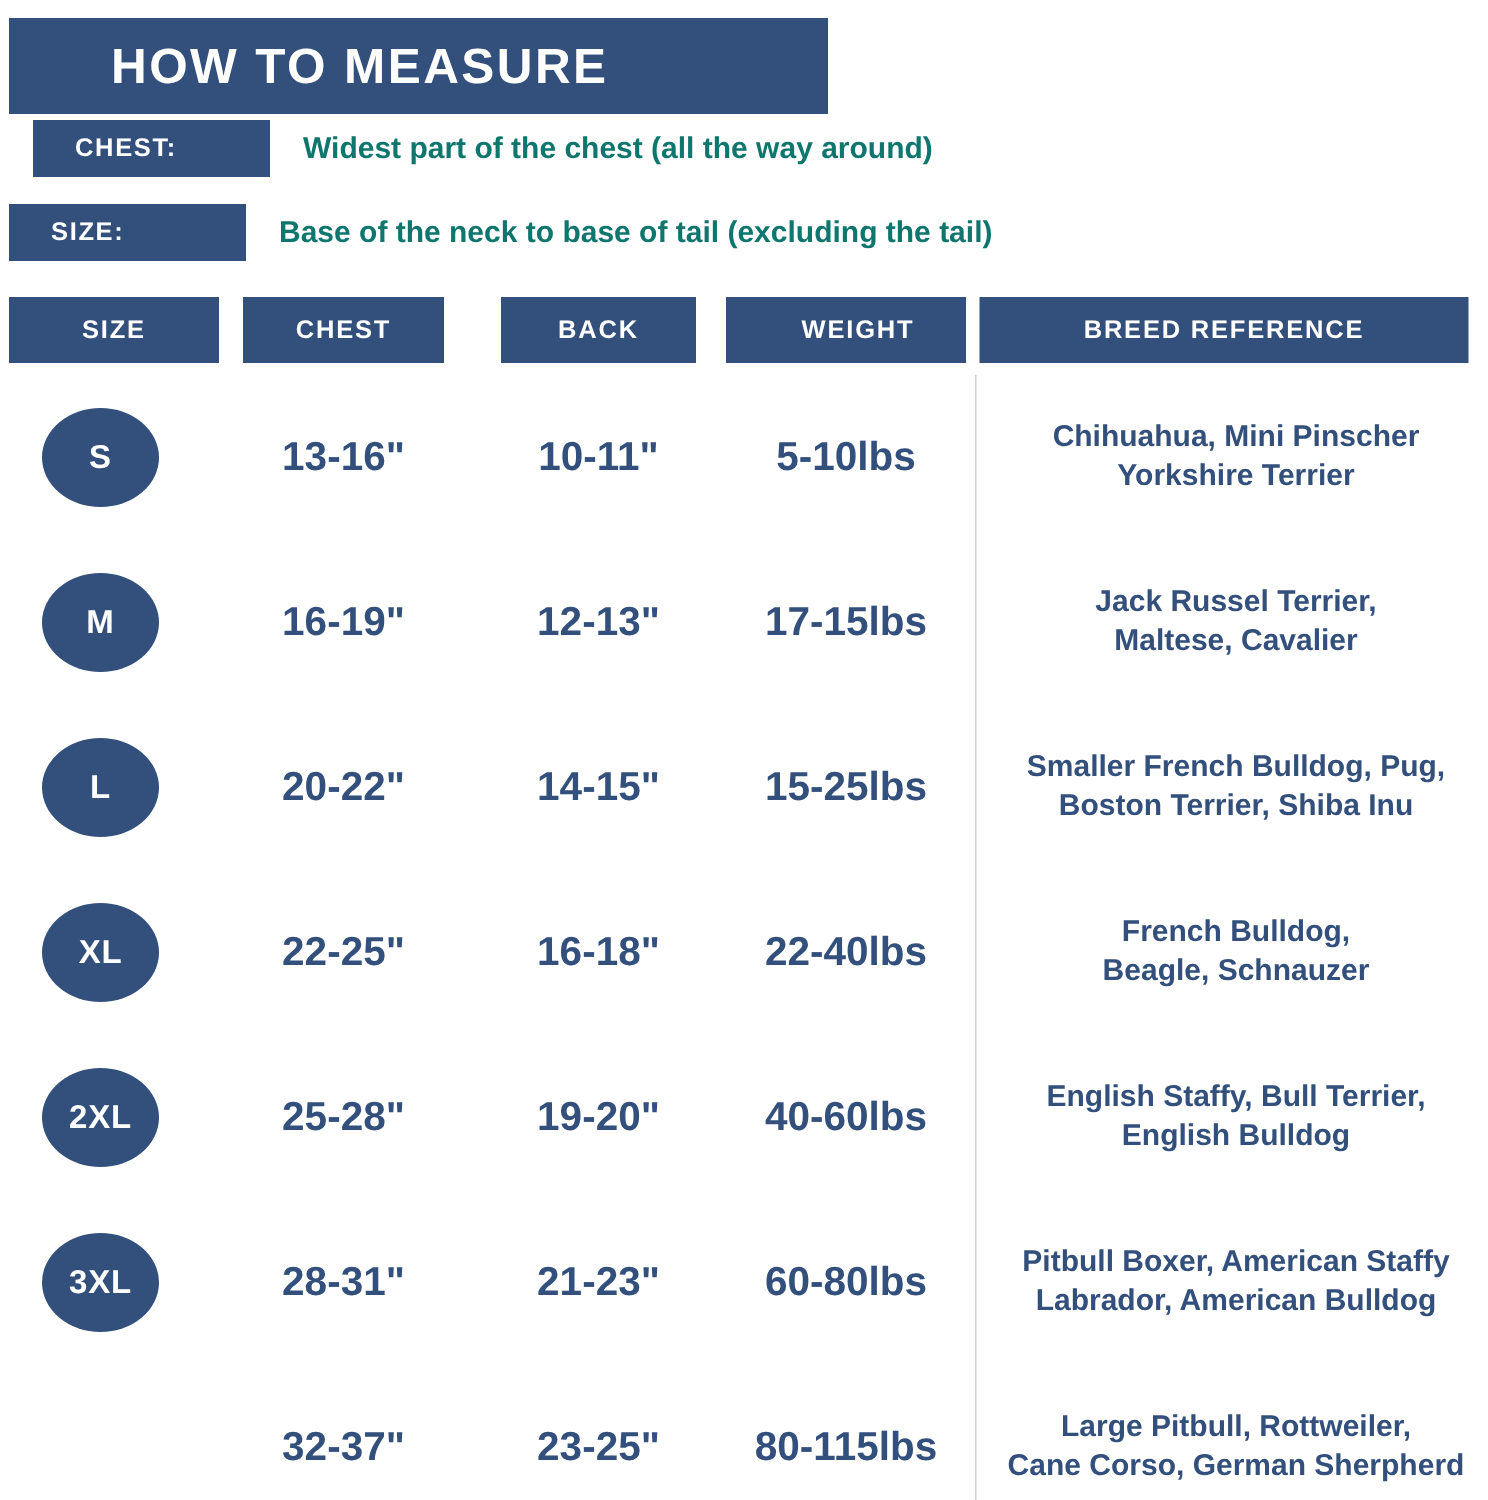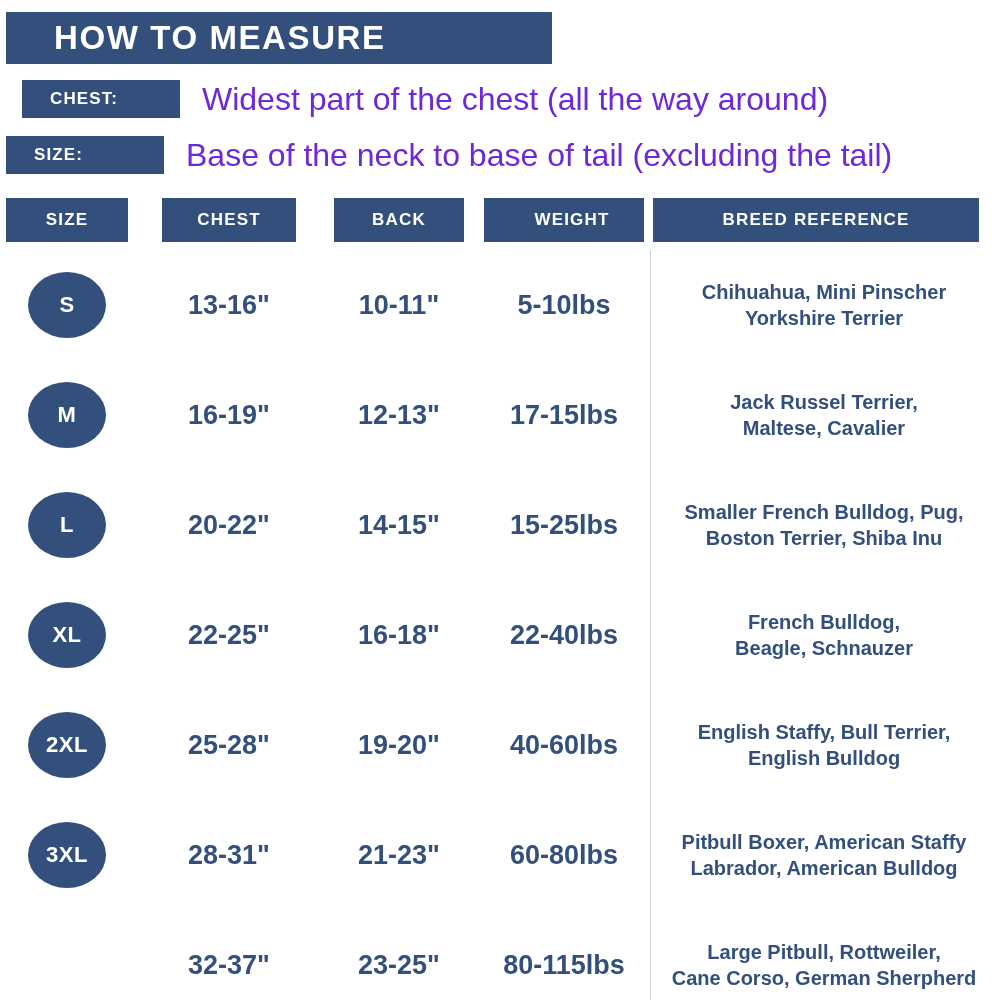--- a/index.html
+++ b/index.html
@@ -20,25 +20,25 @@
     height: 1000px;
     box-sizing: border-box;
   }
 
   
   .title-bar {
     position: absolute;
     left: 6px;
     top: 12px;
     width: 546px;
-    height: 52px;
-    background: #33507d;
-    display: flex;
-    align-items: center;
-    padding-left: 48px;
+    height: 64px;
+    background: #33507d;
+    display: flex;
+    align-items: center;
+    padding-left: 68px;
     box-sizing: border-box;
   }
   .title-bar .title-text {
     color: #ffffff;
     font-size: 33px;
     font-weight: bold;
     letter-spacing: 1.6px;
   }
 
   
@@ -60,23 +60,23 @@
     font-size: 17px;
     font-weight: bold;
     letter-spacing: 1.1px;
     display: flex;
     align-items: center;
     padding-left: 28px;
     box-sizing: border-box;
   }
   .measure-desc {
     margin-left: 22px;
-    font-size: 32px;
-    font-weight: normal;
-    color: #6d28d9;
+    font-size: 20px;
+    font-weight: bold;
+    color: #0f766e;
     white-space: nowrap;
   }
 
   
   .header-band {
     position: absolute;
     left: 6px;
     top: 198px;
     width: 980px;
     height: 44px;
@@ -88,21 +88,21 @@
     background: #33507d;
     color: #ffffff;
     font-size: 17px;
     font-weight: bold;
     letter-spacing: 1.2px;
     display: flex;
     align-items: center;
     justify-content: center;
     box-sizing: border-box;
   }
-  .hdr-size   { left: 0px;   width: 122px; }
+  .hdr-size   { left: 0px;   width: 140px; }
   .hdr-chest  { left: 156px; width: 134px; }
   .hdr-back   { left: 328px; width: 130px; }
   .hdr-weight { left: 478px; width: 160px; padding-left: 16px; }
   .hdr-breed  { left: 647px; width: 326px; }
 
   
   .rows {
     position: absolute;
     left: 6px;
     top: 250px;

